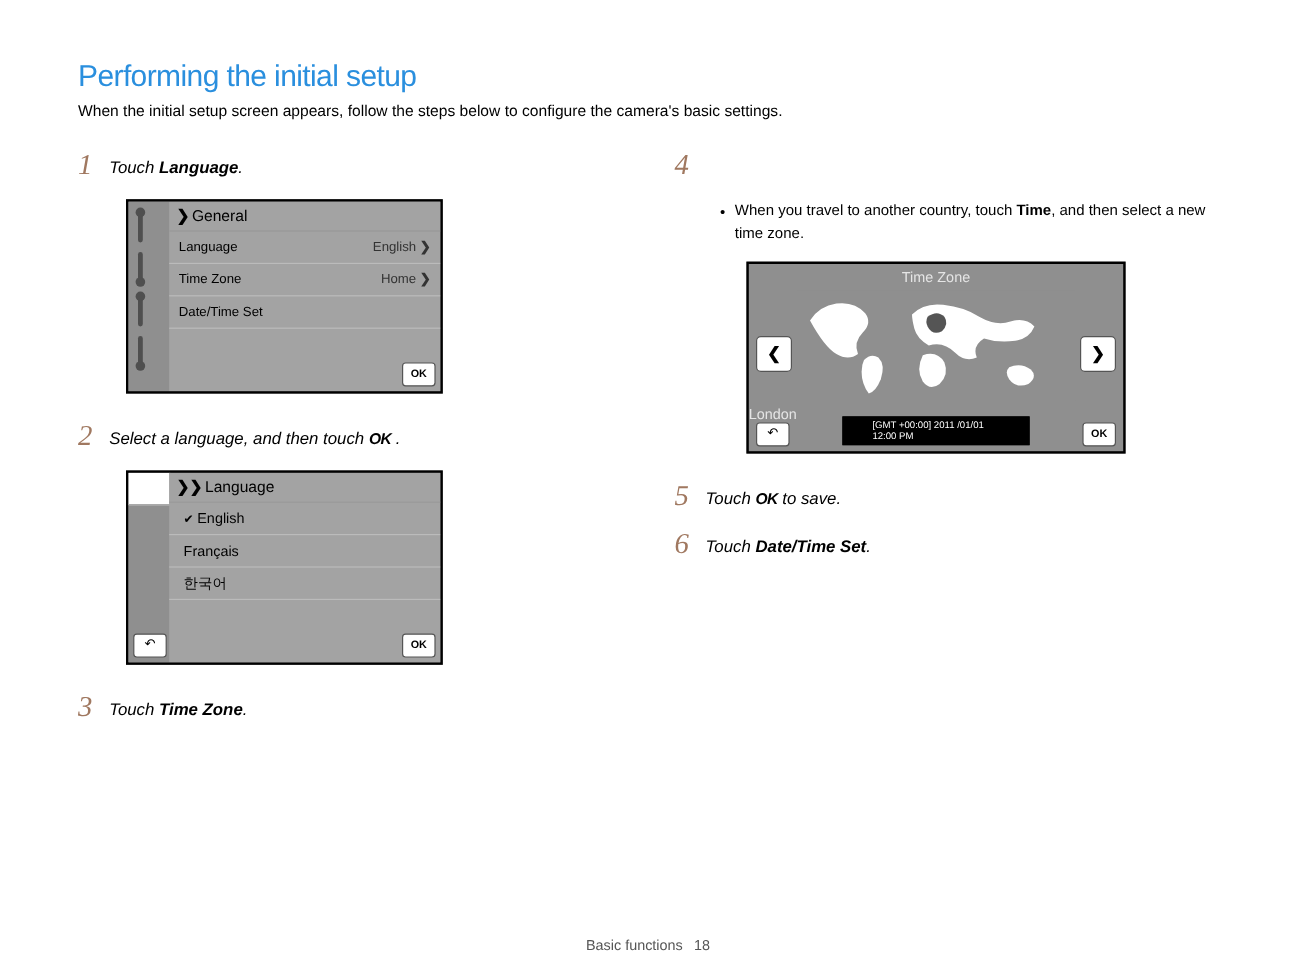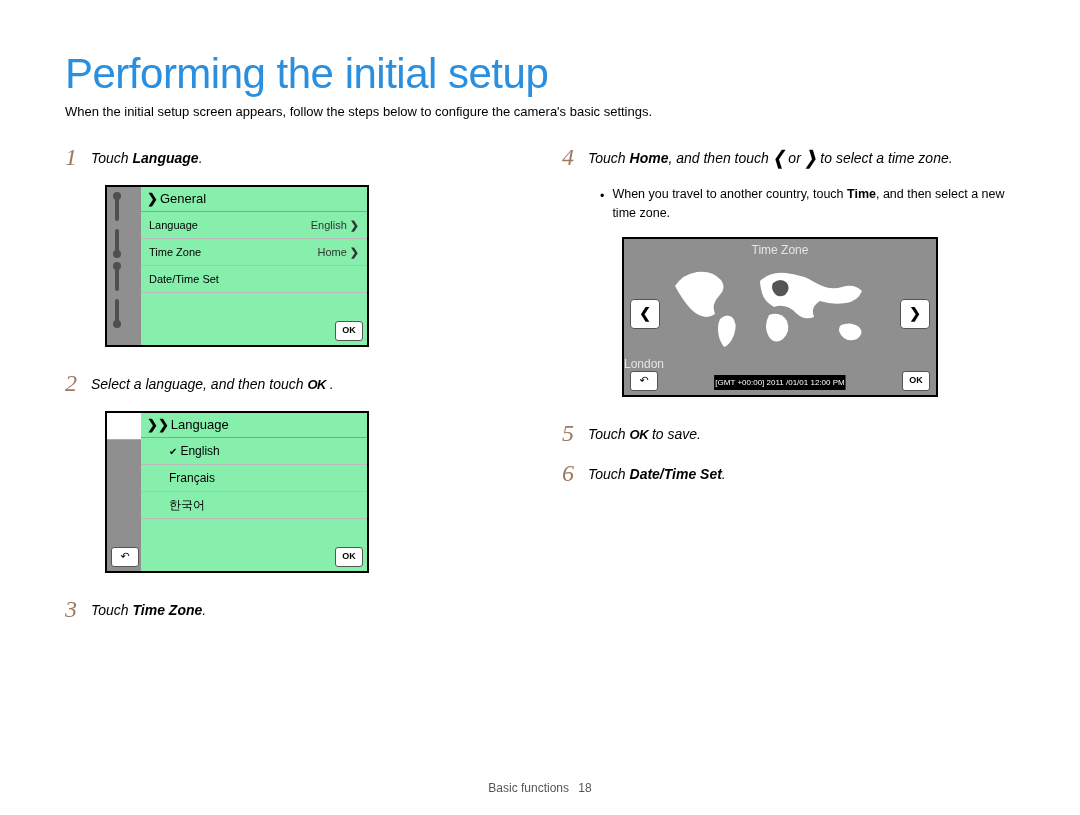--- a/index.html
+++ b/index.html
@@ -8,21 +8,21 @@
     background: #fff;
     color: #000;
     width: 1080px;
     height: 815px;
     position: relative;
     box-sizing: border-box;
     padding: 50px 65px 0 65px;
   }
   h1.title {
     color: #2a8fde;
-    font-size: 42px;
+    font-size: 25px;
     font-weight: 400;
     margin: 0 0 6px 0;
     letter-spacing: -0.5px;
   }
   .intro {
     font-size: 13px;
     margin: 0 0 26px 0;
     color: #000;
   }
   .columns {
@@ -88,21 +88,21 @@
     position:absolute;
     left:-2px; top:-3px;
     width:8px;height:8px;
     background:#4f4f4f;
     border-radius:50%;
   }
   .spine-hole.bot::after{top:auto;bottom:-3px;}
   .panel {
     position: absolute;
     left: 34px; top: 0; bottom: 0; right: 0;
-    background: #86efac;
+    background: #a3a3a3;
   }
   .panel-header {
     height: 24px;
     line-height: 24px;
     border-bottom: 1px solid #999;
     font-size: 13px;
     padding-left: 6px;
   }
   .panel-header .chev { font-weight: bold; margin-right: 2px;}
   .menu-rows { }
@@ -146,21 +146,21 @@
   }
   .left-tab {
     position: absolute;
     left: 0; top: 0;
     width: 34px;
     height: 26px;
     background: #fff;
     border-right:1px solid #aaa;
     border-bottom:1px solid #aaa;
   }
-  .lang-list .menu-row { font-size: 12px; padding-left:28px;}
+  .lang-list .menu-row { font-size: 12px; padding-left:12px;}
   .check { font-size:10px; margin-right:3px;}
 
   
   .tz-top {
     height: 22px; line-height:22px;
     color:#e5e5e5; font-size:12px; text-align:center;
   }
   .map-wrap {
     position:absolute;
     top:22px;
@@ -193,21 +193,21 @@
     font-size:12px;
   }
   .gmt-box {
     position:absolute;
     bottom:5px;
     left:50%;
     transform:translateX(-50%);
     background:#000;
     color:#fff;
     font-size:8px;
-    padding:2px 0;
+    padding:2px 24px;
     border:1px solid #000;
   }
   .screen3 .back-btn { left:6px; bottom:4px; }
   .screen3 .ok-btn { right:6px; bottom:4px; }
 
   .bullet {
     display:flex;
     gap:8px;
     margin: 4px 0 0 38px;
     font-size:12.5px;
@@ -316,23 +316,20 @@
         <span>Touch </span><b>Time Zone</b><span>.</span>
       </div>
     </div>
 
   </div>
 
   <div class="col">
 
     <div class="step">
       <div class="step-num">4</div>
-      <div class="step-body">
-        <span>Touch </span><b>Home</b><span>, and then touch </span><span class="inline-arrow">❮</span><span> or </span><span class="inline-arrow">❯</span><span> to select a time zone.</span>
-      </div>
     </div>
 
     <div class="bullet">
       <div class="dot">•</div>
       <div>
         <span>When you travel to another country, touch </span><b>Time</b><span>, and then select a new time zone.</span>
       </div>
     </div>
 
     <div class="screen screen3">

